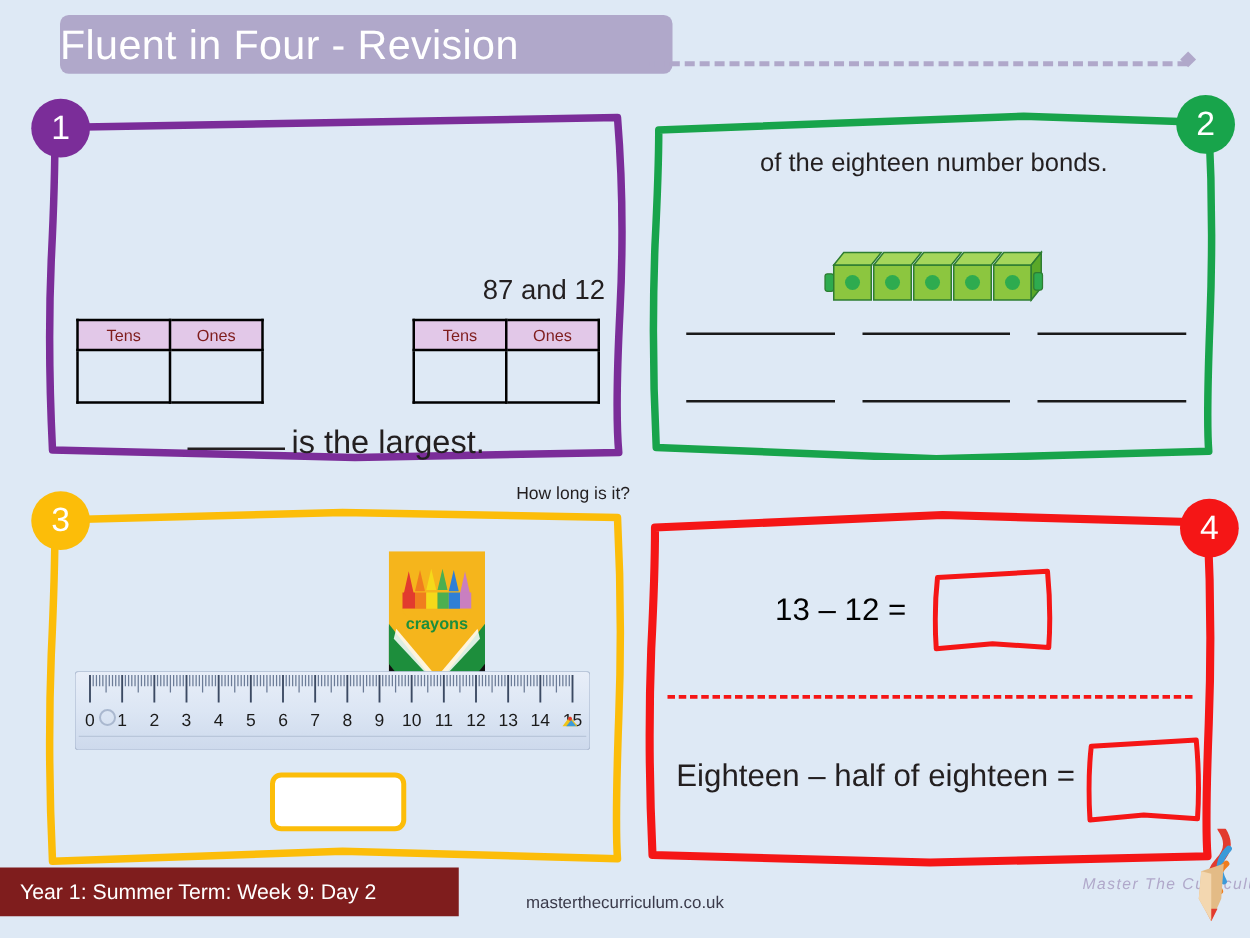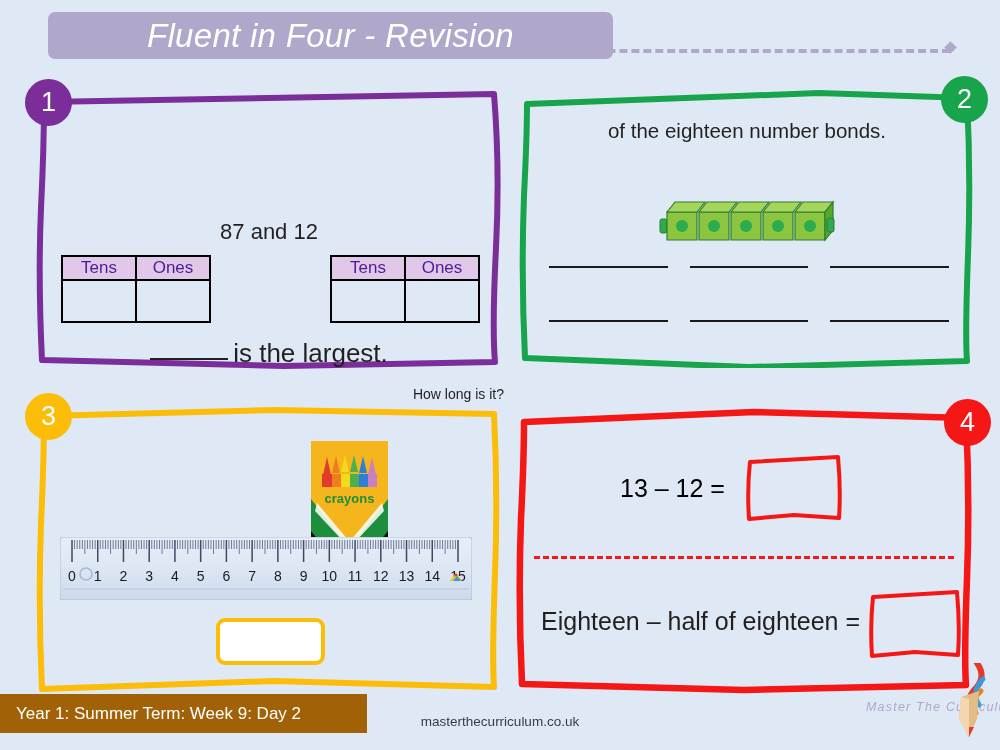--- a/index.html
+++ b/index.html
@@ -10,27 +10,26 @@
     background: #dee9f5;
     font-family: "Liberation Sans", sans-serif;
     overflow: hidden;
     position: relative;
   }
 
   
   #title-bar {
     position: absolute;
     left: 48px; top: 12px;
-    width: 565px; height: 47px;
+    width: 490px; height: 47px;
     background: #b0a8ca;
     border-radius: 7px;
     display: flex;
     align-items: center;
-    justify-content: center;
-    font-style: italic;
+    justify-content: flex-start;
   }
   #title-text {
     color: #ffffff;
     font-size: 33px;
     font-weight: 400;
     letter-spacing: 0.3px;
     white-space: nowrap;
   }
   #title-dash {
     position: absolute;
@@ -95,34 +94,34 @@
   #p1-prompt {
     position: absolute;
     left: 20px; top: 22px;
     width: 430px;
   }
   #p1-numbers {
     position: absolute;
     left: 20px; top: 131px;
     width: 430px;
     font-size: 22px;
-    text-align: center;
+    text-align: right;
     color: #231f20;
   }
   .pv-table {
     position: absolute;
     border-collapse: collapse;
     border: 2.5px solid #000;
   }
   .pv-table td {
     border: 2px solid #000;
     width: 74px;
     text-align: center;
-    font-size: 17px;
-    color: #4c1d95;
+    font-size: 13px;
+    color: #7f1d1d;
   }
   .pv-table .pv-head td { background: #e2c8e8; height: 24px; }
   .pv-table .pv-blank td { height: 42px; background: transparent; }
   #pv-left  { left: 27px;  top: 167px; }
   #pv-right { left: 296px; top: 167px; }
   #p1-largest {
     position: absolute;
     left: 20px; top: 250px;
     width: 430px;
     text-align: center;
@@ -215,21 +214,21 @@
     left: 20px; top: 152px;
     width: 420px; height: 0;
     border-top: 3px dashed #f51616;
   }
 
   
   #footer-bar {
     position: absolute;
     left: 0; top: 694px;
     width: 367px; height: 39px;
-    background: #a16207;
+    background: #7f1d1d;
     display: flex;
     align-items: center;
   }
   #footer-label {
     color: #ffffff;
     font-size: 17px;
     margin-left: 16px;
     white-space: nowrap;
   }
   #footer-site {

